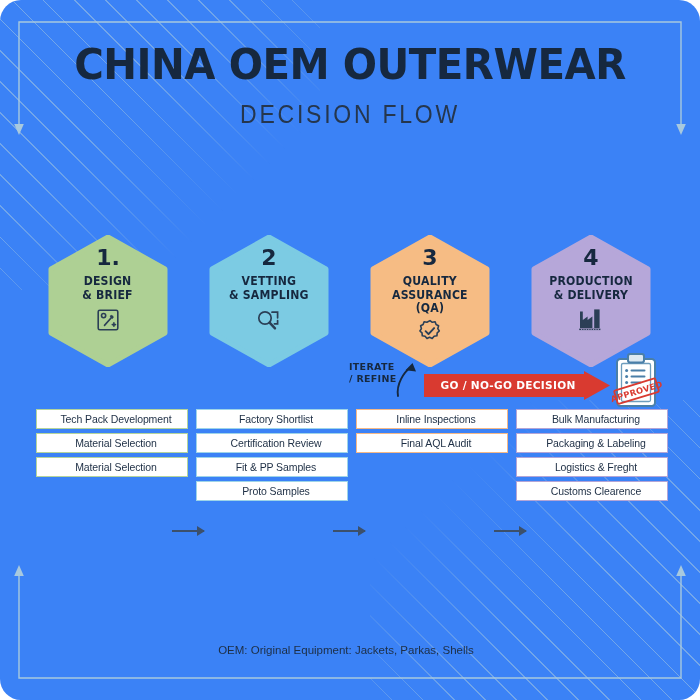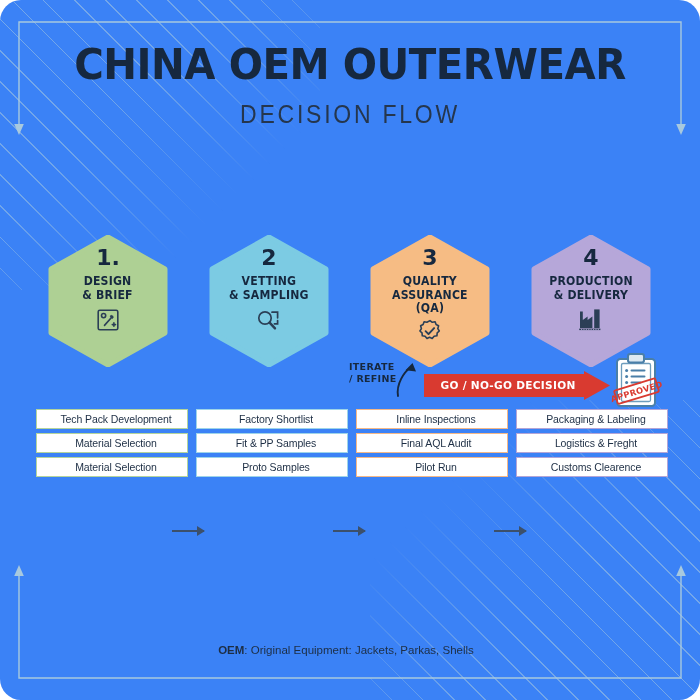--- a/index.html
+++ b/index.html
@@ -128,21 +128,21 @@
   .col.orange .cell{border-color:#f4b887;}
   .col.purple .cell{border-color:#b3a5d6;}
 
   
   .footnote{
     position:absolute;left:0;top:644px;width:700px;
     text-align:center;padding-right:40px;box-sizing:border-box;
     font-family:"Liberation Sans", sans-serif;
     font-size:11.5px;color:#1d2e44;
   }
-  .footnote b{font-weight:700;margin-left:32px;}
+  .footnote b{font-weight:400;margin-left:32px;}
 </style>
 </head>
 <body>
 
 <div id="stage">
 
   <div class="stripes tl"></div>
   <div class="stripes br"></div>
 
   <svg class="frame-svg" viewBox="0 0 700 700">
@@ -308,31 +308,32 @@
   <div class="cols">
 
     <div class="col green" style="left:36px">
       <div class="cell">Tech Pack Development</div>
       <div class="cell">Material Selection</div>
       <div class="cell">Material Selection</div>
     </div>
 
     <div class="col blue" style="left:196px">
       <div class="cell">Factory Shortlist</div>
+      <div class="cell">Certification Review</div>
       <div class="cell">Fit &amp; PP Samples</div>
       <div class="cell">Proto Samples</div>
     </div>
 
     <div class="col orange" style="left:356px">
       <div class="cell">Inline Inspections</div>
       <div class="cell">Final AQL Audit</div>
-      <div class="cell">Pilot Run</div>
     </div>
 
     <div class="col purple" style="left:516px">
+      <div class="cell">Bulk Manufacturing</div>
       <div class="cell">Packaging &amp; Labeling</div>
       <div class="cell">Logistics &amp; Freght</div>
       <div class="cell">Customs Clearence</div>
     </div>
   </div>
 
   <div class="footnote">
     <b>OEM</b><span>: Original Equipment: Jackets, Parkas, Shells</span>
   </div>
 

